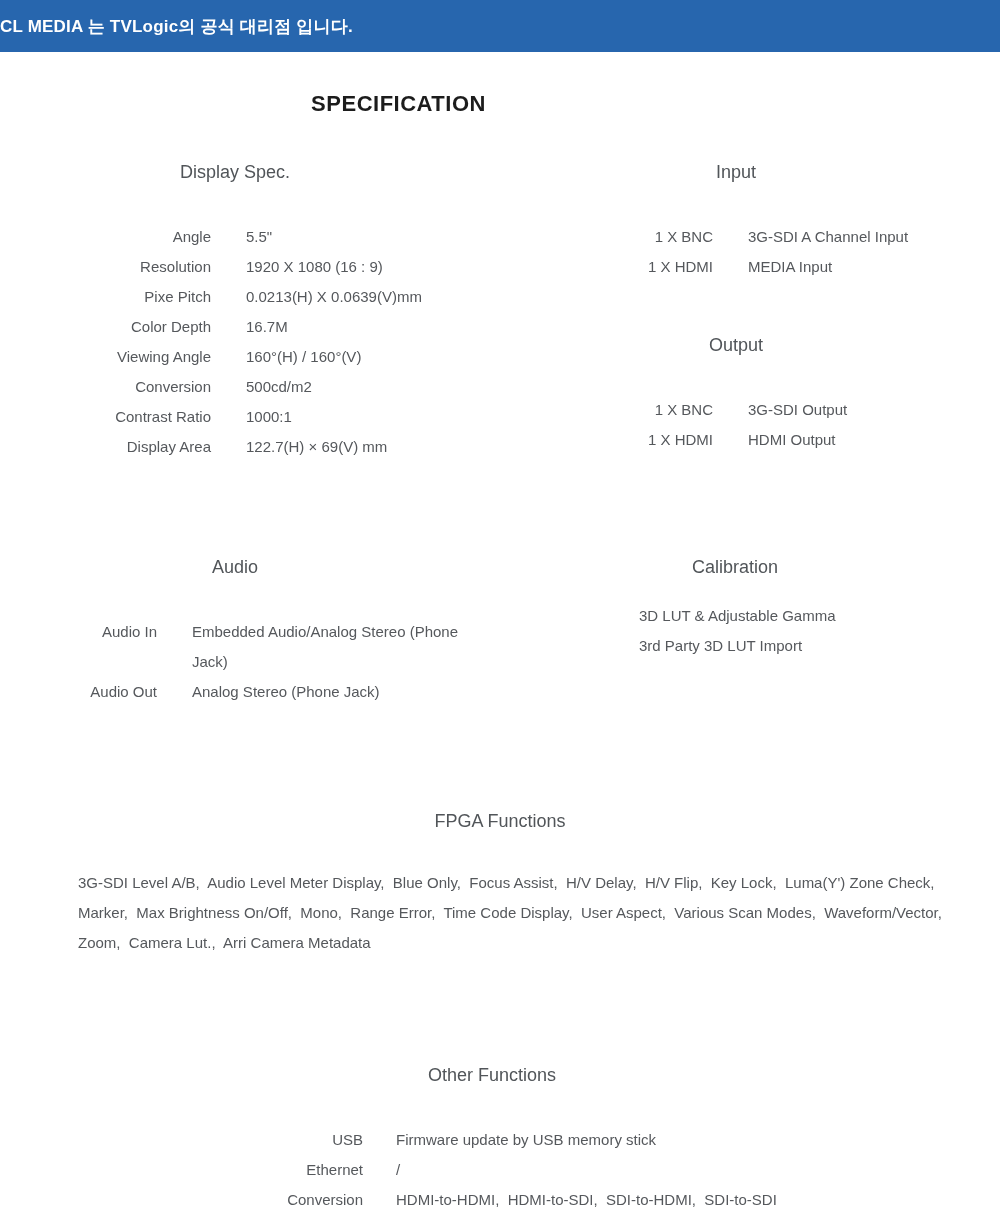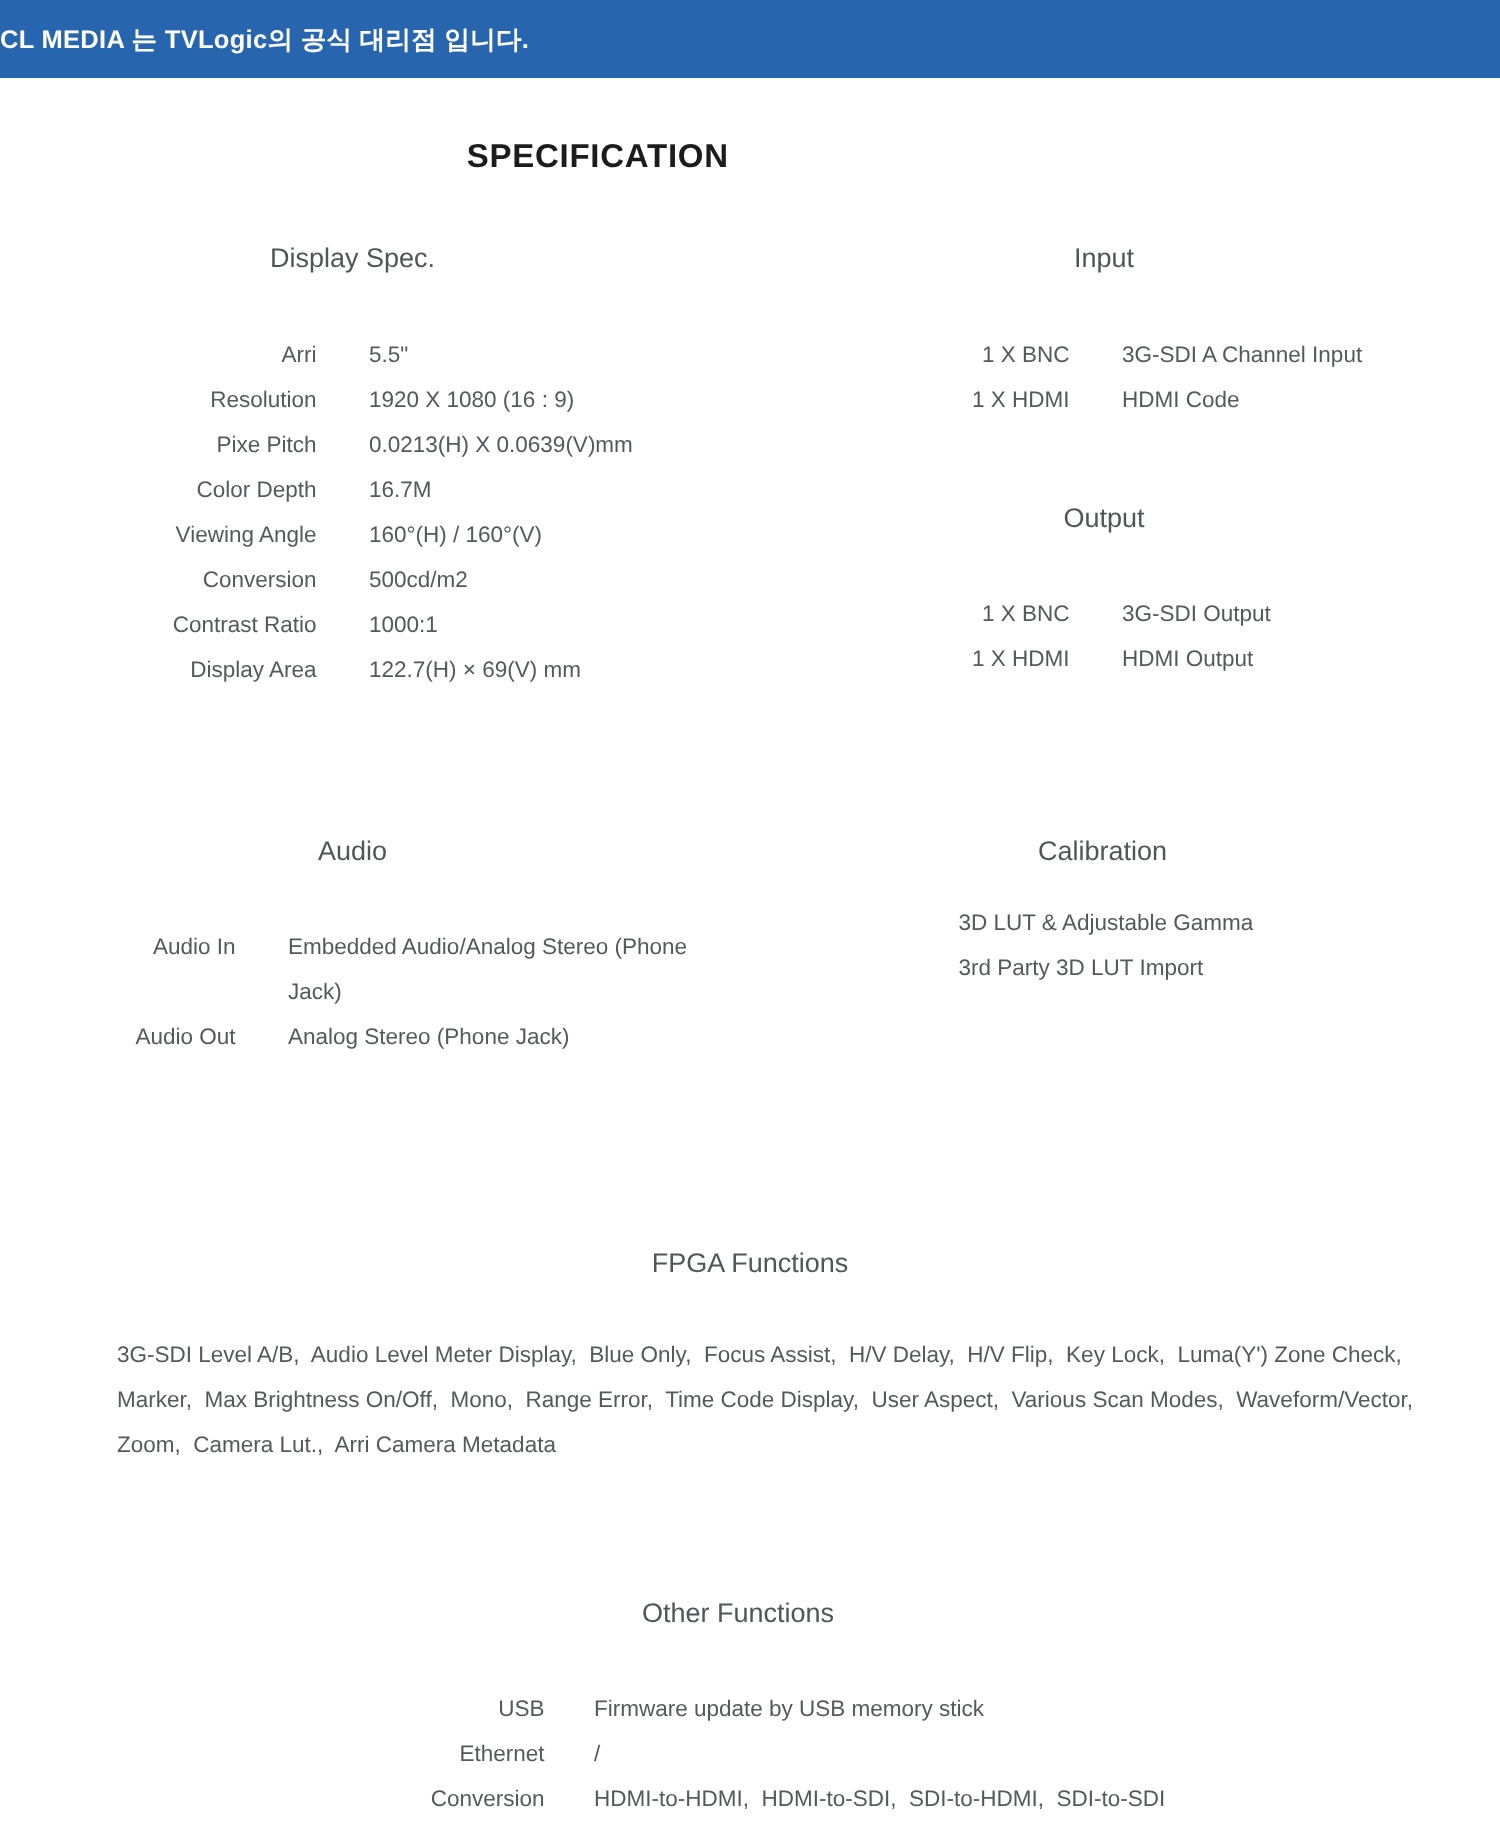--- a/index.html
+++ b/index.html
@@ -70,21 +70,21 @@
 
   #output { top: 333px; left: 500px; width: 472px; }
   #output .lbl { width: 213px; }
 
   #audio { top: 555px; left: 0; width: 470px; }
   #audio .lbl { width: 157px; }
 
   #calibration { top: 555px; left: 500px; width: 470px; }
   #calibration .lines { margin-top: 22px; padding-left: 139px; }
 
-  #fpga { top: 809px; left: 0; width: 1000px; margin-top: 21px; }
+  #fpga { top: 809px; left: 0; width: 1000px; }
   #fpga .lines { margin-top: 35px; padding-left: 78px; padding-right: 16px; }
 
   #other { top: 1063px; left: 0; width: 984px; }
   #other .rows { margin-top: 38px; }
   #other .lbl { width: 363px; }
   #other .val { margin-left: 33px; }
 </style>
 </head>
 <body>
 
@@ -93,21 +93,21 @@
   <header class="banner">
     <span>CL MEDIA 는 TVLogic의 공식 대리점 입니다.</span>
   </header>
 
   <h1 class="page-title">SPECIFICATION</h1>
 
   <section class="sec" id="display-spec">
     <h2>Display Spec.</h2>
     <div class="rows">
       <div class="row">
-        <span class="lbl">Arri</span>
+        <span class="lbl">Angle</span>
         <span class="val">5.5"</span>
       </div>
       <div class="row">
         <span class="lbl">Resolution</span>
         <span class="val">1920 X 1080 (16 : 9)</span>
       </div>
       <div class="row">
         <span class="lbl">Pixe Pitch</span>
         <span class="val">0.0213(H) X 0.0639(V)mm</span>
       </div>
@@ -136,21 +136,21 @@
 
   <section class="sec" id="input">
     <h2>Input</h2>
     <div class="rows">
       <div class="row">
         <span class="lbl">1 X BNC</span>
         <span class="val">3G-SDI A Channel Input</span>
       </div>
       <div class="row">
         <span class="lbl">1 X HDMI</span>
-        <span class="val">HDMI Code</span>
+        <span class="val">MEDIA Input</span>
       </div>
     </div>
   </section>
 
   <section class="sec" id="output">
     <h2>Output</h2>
     <div class="rows">
       <div class="row">
         <span class="lbl">1 X BNC</span>
         <span class="val">3G-SDI Output</span>

